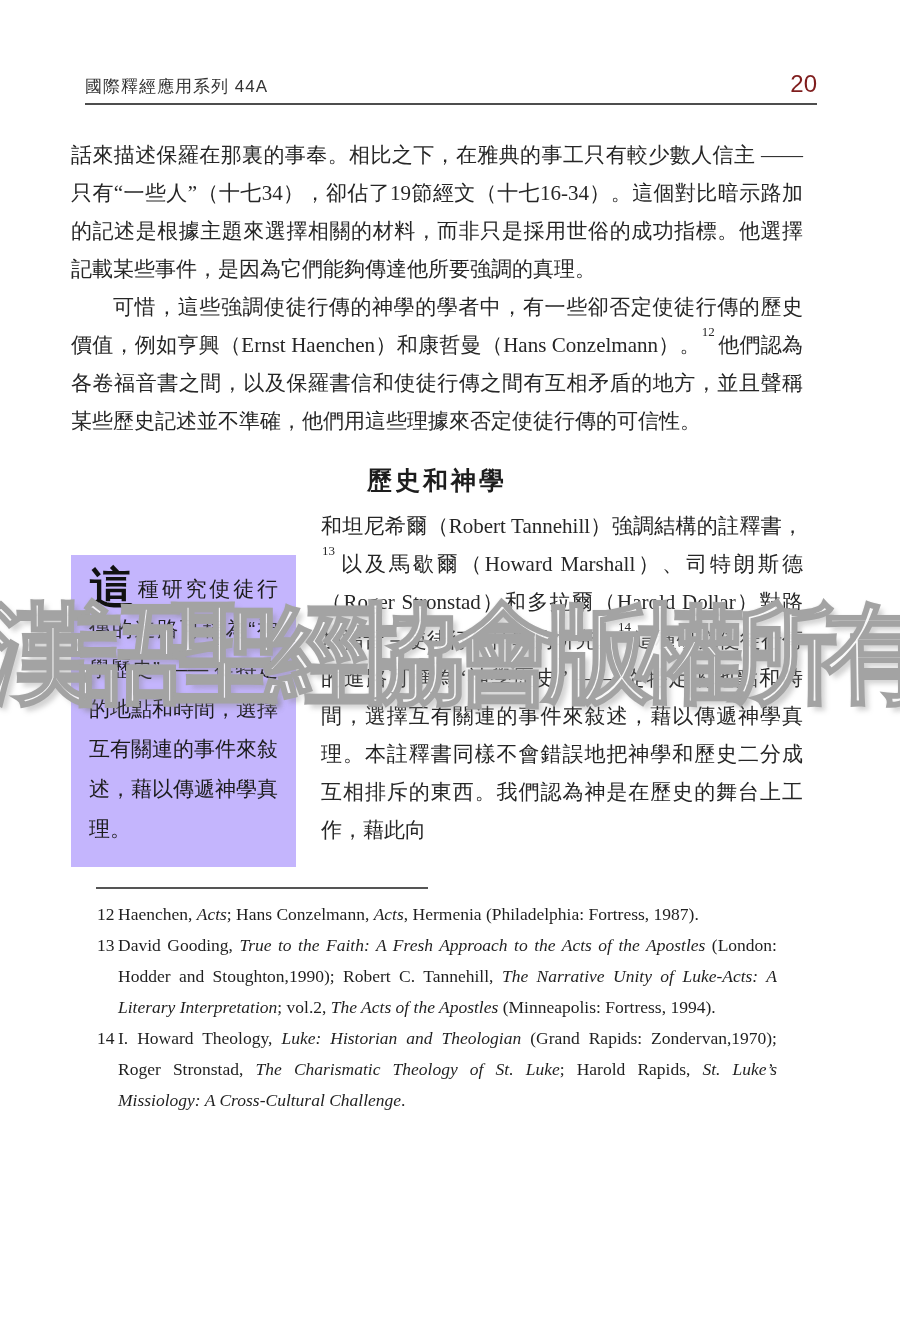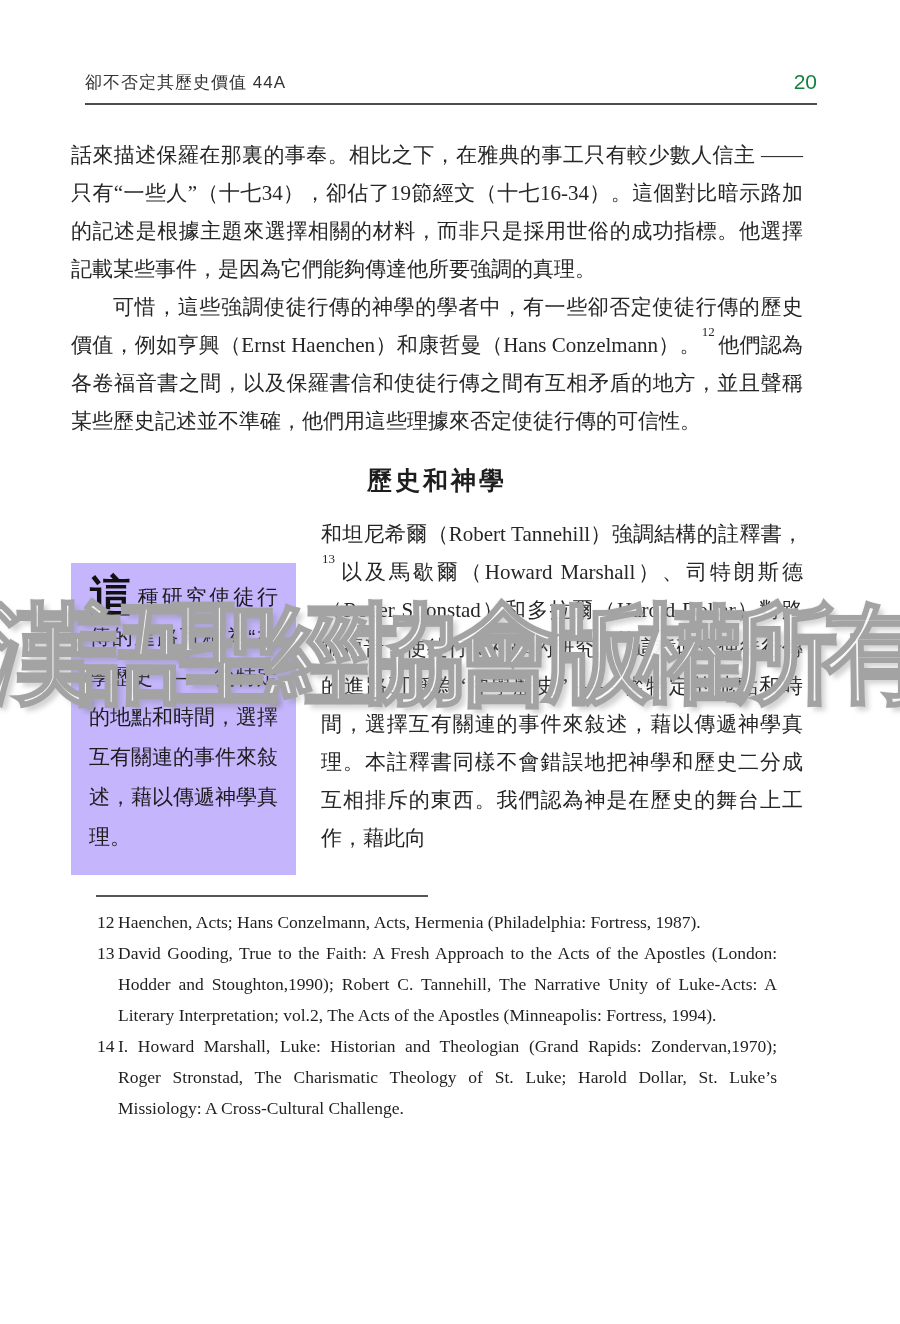--- a/index.html
+++ b/index.html
@@ -11,42 +11,42 @@
     overflow:hidden;
     color:#222;
   }
   
   .header{
     position:absolute;top:70px;left:85px;right:83px;
     display:flex;justify-content:space-between;align-items:flex-end;
     font-family:"Liberation Sans","DejaVu Sans",sans-serif;
   }
   .header .series{font-size:17px;letter-spacing:1px;color:#333;}
-  .header .pageno{font-size:21px;color:#15803d;}
+  .header .pageno{font-size:24px;color:#7f1d1d;}
   .header-rule{
     position:absolute;top:103px;left:85px;right:83px;height:2px;background:#4d4d4d;
   }
   
   .content{
     position:absolute;top:136px;left:71px;width:732px;
     font-family:"Liberation Serif","DejaVu Serif",serif;
   }
   p.body{
     margin:0;
     font-size:21px;line-height:38px;
     text-align:justify;
     color:#262626;
   }
   p.indent{text-indent:2em;}
   sup.fnref{
     font-size:13px;line-height:0;position:relative;top:-8px;
     margin:0 3px 0 1px;
   }
   h2.section{
-    margin:24px 0 18px 0;
+    margin:24px 0 10px 0;
     text-align:center;
     font-family:"Liberation Sans","DejaVu Sans",sans-serif;
     font-size:25px;font-weight:700;letter-spacing:3px;color:#1d1d1d;
   }
   
   .two-col{display:flex;align-items:flex-start;}
   .col-left{width:250px;flex:0 0 250px;}
   .col-right{flex:1;}
   .pullquote{
     margin-top:48px;
@@ -69,41 +69,41 @@
     font-family:"Liberation Serif","DejaVu Serif",serif;
   }
   .fn-rule{width:332px;height:2px;background:#555;margin-left:25px;margin-bottom:10px;}
   .footnote{
     display:flex;
     font-size:17.5px;line-height:31px;
     color:#1f1f1f;
   }
   .footnote .num{flex:0 0 47px;padding-left:26px;box-sizing:border-box;}
   .footnote .fn-text{flex:1;text-align:justify;padding-right:26px;}
-  .fn-text .it{}
+  .fn-text .it{font-style:italic;}
   
   .watermark{
     position:absolute;top:592px;left:-14px;
     z-index:5;pointer-events:none;
     white-space:nowrap;
     font-family:"Liberation Sans","DejaVu Sans",sans-serif;
     font-size:108px;font-weight:700;line-height:1.15;
     letter-spacing:-15px;
     color:rgba(255,255,255,0.86);
     -webkit-text-stroke:2.5px #a3a3a3;
     text-shadow:5px 5px 5px rgba(130,130,130,0.35), -1px -1px 2px rgba(160,160,160,0.3);
   }
 </style>
 </head>
 <body>
 
 <div class="paper">
 
   <div class="header">
-    <span class="series">卻不否定其歷史價值 44A</span>
+    <span class="series">國際釋經應用系列 44A</span>
     <span class="pageno">20</span>
   </div>
   <div class="header-rule"></div>
 
   <div class="watermark">漢語聖經協會版權所有</div>
 
   <div class="content">
 
     <p class="body">話來描述保羅在那裏的事奉。相比之下，在雅典的事工只有較少數人信主 —— 只有“一些人”（十七34），卻佔了19節經文（十七16-34）。這個對比暗示路加的記述是根據主題來選擇相關的材料，而非只是採用世俗的成功指標。他選擇記載某些事件，是因為它們能夠傳達他所要強調的真理。</p>
 
@@ -129,18 +129,18 @@
         <div class="fn-text"><span>Haenchen, </span><span class="it">Acts</span><span>; Hans Conzelmann, </span><span class="it">Acts</span><span>, Hermenia (Philadelphia: Fortress, 1987).</span></div>
       </div>
 
       <div class="footnote">
         <span class="num">13</span>
         <div class="fn-text"><span>David Gooding, </span><span class="it">True to the Faith: A Fresh Approach to the Acts of the Apostles</span><span> (London: Hodder and Stoughton,1990); Robert C. Tannehill, </span><span class="it">The Narrative Unity of Luke-Acts: A Literary Interpretation</span><span>; vol.2, </span><span class="it">The Acts of the Apostles</span><span> (Minneapolis: Fortress, 1994).</span></div>
       </div>
 
       <div class="footnote">
         <span class="num">14</span>
-        <div class="fn-text"><span>I. Howard Marshall, </span><span class="it">Luke: Historian and Theologian</span><span> (Grand Rapids: Zondervan,1970); Roger Stronstad, </span><span class="it">The Charismatic Theology of St. Luke</span><span>; Harold Dollar, </span><span class="it">St. Luke’s Missiology: A Cross-Cultural Challenge</span><span>.</span></div>
+        <div class="fn-text"><span>I. Howard Theology, </span><span class="it">Luke: Historian and Theologian</span><span> (Grand Rapids: Zondervan,1970); Roger Stronstad, </span><span class="it">The Charismatic Theology of St. Luke</span><span>; Harold Rapids, </span><span class="it">St. Luke’s Missiology: A Cross-Cultural Challenge</span><span>.</span></div>
       </div>
     </div>
 
   </div>
 </div>
 
 </body></html>

